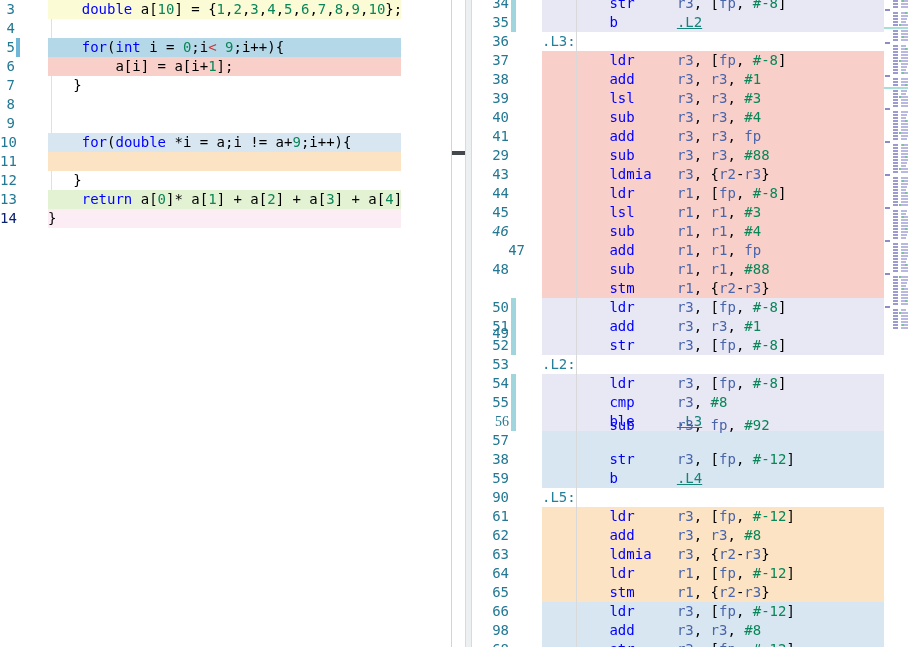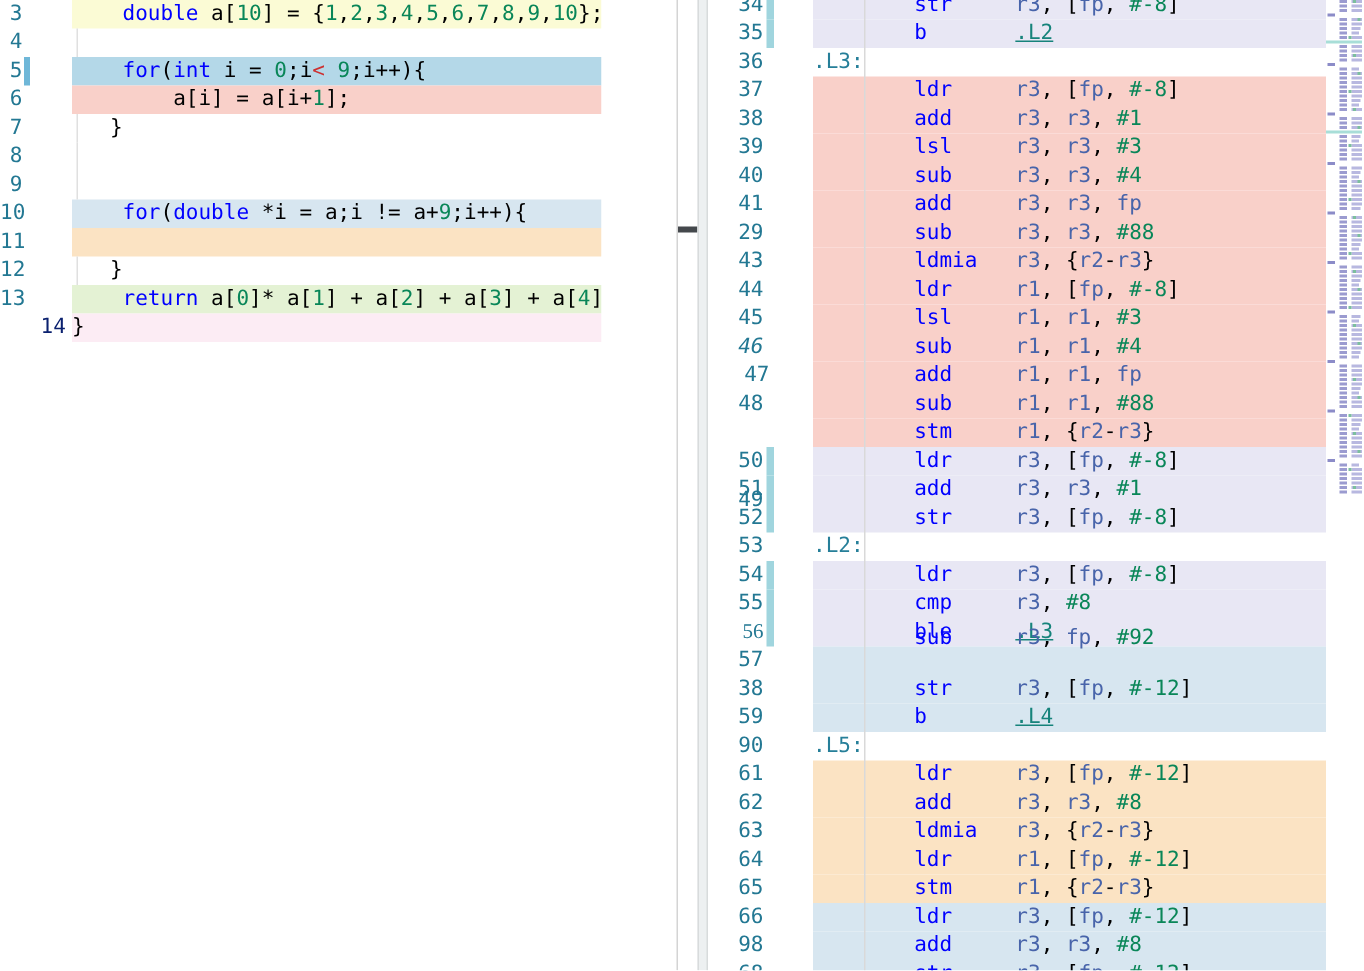--- a/index.html
+++ b/index.html
@@ -14,21 +14,21 @@
   .guide{position:absolute;width:1px;z-index:1;}
   
   .t-kw{color:var(--kw);} .t-mn{color:var(--kw);}
   .t-num{color:var(--num);}
   .t-reg{color:var(--reg);}
   .t-lbl{color:var(--lbl);}
   .t-lnk{color:var(--lnk);text-decoration:underline;}
   .t-op{color:var(--opred);}
   .t-pl{color:var(--txt);}
   .lnum{color:var(--lnumc);}
-  .lnum-active{color:var(--lnumact);padding-left:27px;}
+  .lnum-active{color:var(--lnumact);}
   .overview-ruler{position:absolute;left:452px;top:0;width:13px;height:647px;background:#ffffff;z-index:4;}
   .cursor-dash{position:absolute;left:0px;top:151px;width:13px;height:4px;background:#44484c;}
   .vline-left{position:absolute;left:451px;top:0;width:1px;height:647px;background:#d4d4d4;z-index:4;}
   .splitter{position:absolute;left:465px;top:0;width:5px;height:647px;background:#edf0f1;
             border-left:1px solid #d8dbdc;border-right:1px solid #d8dbdc;z-index:4;cursor:col-resize;}
   .minimap{position:absolute;left:884px;top:0;width:25px;height:647px;background:#ffffff;z-index:4;cursor:pointer;}
   .mm-mark{position:absolute;height:2px;}
   .indent-guide-r{position:absolute;left:576px;top:0;width:1px;height:647px;background:#d9d9d9;z-index:1;}
   .left-clip{position:absolute;left:48px;top:0;width:353px;height:647px;overflow:hidden;z-index:0;}
 </style>
@@ -101,21 +101,21 @@
         <div class="gnum lnum" style="left:0;top:51px;width:37px;">37</div>
         <div class="gnum lnum" style="left:0;top:70px;width:37px;">38</div>
         <div class="gnum lnum" style="left:0;top:89px;width:37px;">39</div>
         <div class="gnum lnum" style="left:0;top:108px;width:37px;">40</div>
         <div class="gnum lnum" style="left:0;top:127px;width:37px;">41</div>
         <div class="gnum lnum" style="left:0;top:146px;width:37px;">29</div>
         <div class="gnum lnum" style="left:0;top:165px;width:37px;">43</div>
         <div class="gnum lnum" style="left:0;top:184px;width:37px;">44</div>
         <div class="gnum lnum" style="left:0;top:203px;width:37px;">45</div>
         <div class="gnum lnum" style="left:0;top:222px;width:37px;font-style:italic;">46</div>
-        <div class="gnum lnum" style="left:4px;top:241px;width:37px;">47</div>
+        <div class="gnum lnum" style="left:16px;top:241px;width:37px;">47</div>
         <div class="gnum lnum" style="left:0;top:260px;width:37px;">48</div>
         <div class="gnum lnum" style="left:0;top:279px;width:37px;margin-top:45px;">49</div>
         <div class="gnum lnum" style="left:0;top:298px;width:37px;">50</div>
         <div class="gbar" style="left:39px;top:298px;width:5px;background:#a0d5de;"></div>
         <div class="gnum lnum" style="left:0;top:317px;width:37px;">51</div>
         <div class="gbar" style="left:39px;top:317px;width:5px;background:#a0d5de;"></div>
         <div class="gnum lnum" style="left:0;top:336px;width:37px;">52</div>
         <div class="gbar" style="left:39px;top:336px;width:5px;background:#a0d5de;"></div>
         <div class="gnum lnum" style="left:0;top:355px;width:37px;">53</div>
         <div class="gnum lnum" style="left:0;top:374px;width:37px;">54</div>

